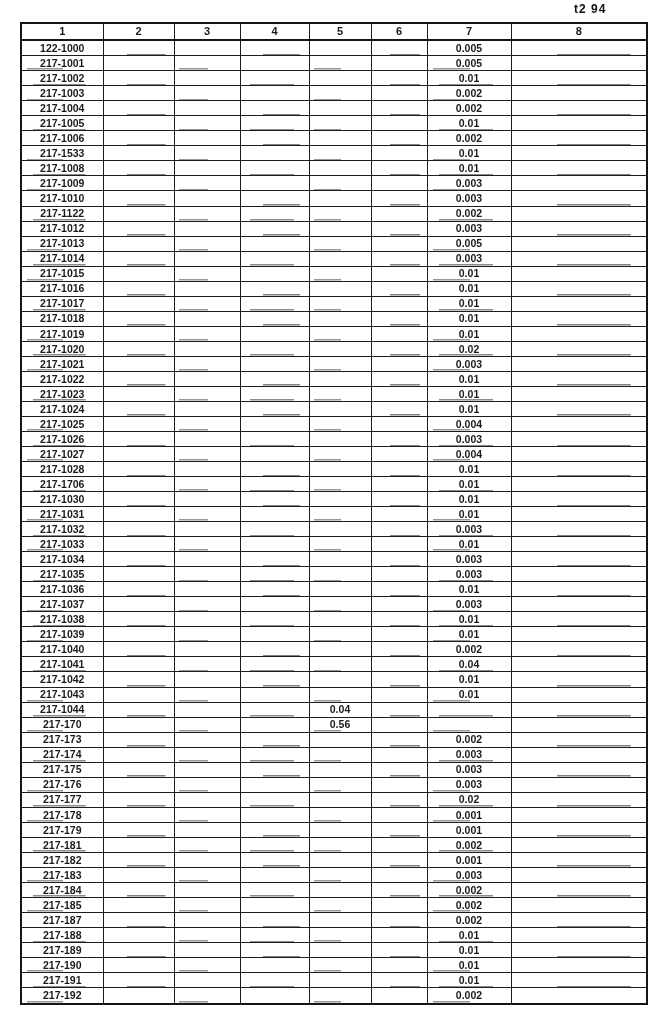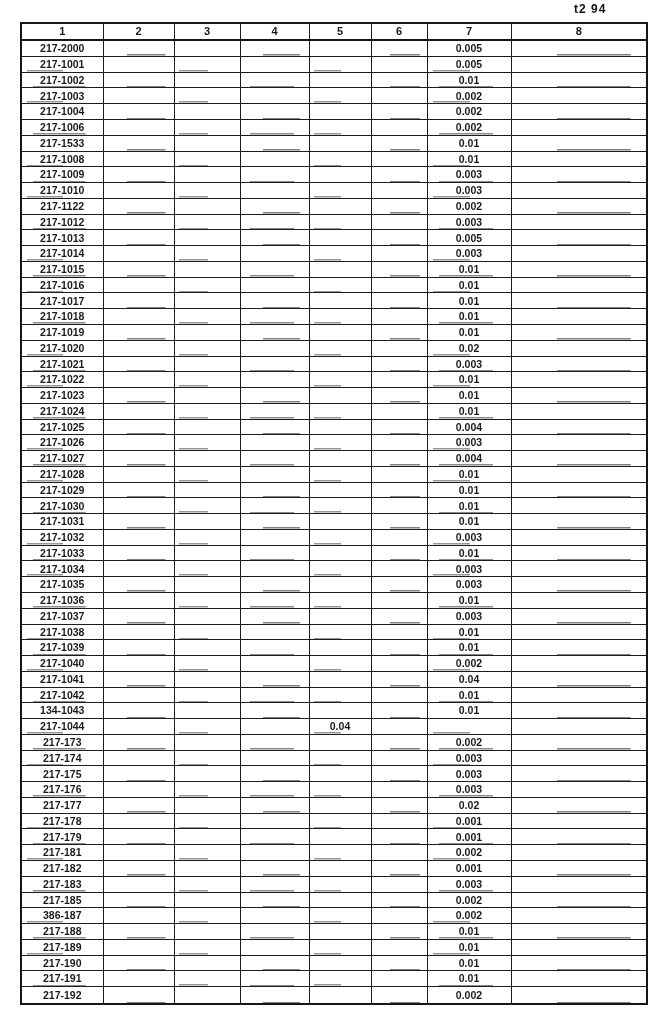--- a/index.html
+++ b/index.html
@@ -96,21 +96,21 @@
         <th>3</th>
         <th>4</th>
         <th>5</th>
         <th>6</th>
         <th>7</th>
         <th>8</th>
       </tr>
     </thead>
     <tbody id="table-body">
         <tr>
-          <td>217-2000</td>
+          <td>122-1000</td>
           <td></td>
           <td></td>
           <td></td>
           <td></td>
           <td></td>
           <td>0.005</td>
           <td></td>
         </tr>
         <tr>
           <td>217-1001</td>
@@ -146,20 +146,30 @@
           <td>217-1004</td>
           <td></td>
           <td></td>
           <td></td>
           <td></td>
           <td></td>
           <td>0.002</td>
           <td></td>
         </tr>
         <tr>
+          <td>217-1005</td>
+          <td></td>
+          <td></td>
+          <td></td>
+          <td></td>
+          <td></td>
+          <td>0.01</td>
+          <td></td>
+        </tr>
+        <tr>
           <td>217-1006</td>
           <td></td>
           <td></td>
           <td></td>
           <td></td>
           <td></td>
           <td>0.002</td>
           <td></td>
         </tr>
         <tr>
@@ -376,21 +386,21 @@
           <td>217-1028</td>
           <td></td>
           <td></td>
           <td></td>
           <td></td>
           <td></td>
           <td>0.01</td>
           <td></td>
         </tr>
         <tr>
-          <td>217-1029</td>
+          <td>217-1706</td>
           <td></td>
           <td></td>
           <td></td>
           <td></td>
           <td></td>
           <td>0.01</td>
           <td></td>
         </tr>
         <tr>
           <td>217-1030</td>
@@ -516,40 +526,50 @@
           <td>217-1042</td>
           <td></td>
           <td></td>
           <td></td>
           <td></td>
           <td></td>
           <td>0.01</td>
           <td></td>
         </tr>
         <tr>
-          <td>134-1043</td>
+          <td>217-1043</td>
           <td></td>
           <td></td>
           <td></td>
           <td></td>
           <td></td>
           <td>0.01</td>
           <td></td>
         </tr>
         <tr>
           <td>217-1044</td>
           <td></td>
           <td></td>
           <td></td>
           <td>0.04</td>
           <td></td>
           <td></td>
           <td></td>
         </tr>
         <tr>
+          <td>217-170</td>
+          <td></td>
+          <td></td>
+          <td></td>
+          <td>0.56</td>
+          <td></td>
+          <td></td>
+          <td></td>
+        </tr>
+        <tr>
           <td>217-173</td>
           <td></td>
           <td></td>
           <td></td>
           <td></td>
           <td></td>
           <td>0.002</td>
           <td></td>
         </tr>
         <tr>
@@ -636,31 +656,41 @@
           <td>217-183</td>
           <td></td>
           <td></td>
           <td></td>
           <td></td>
           <td></td>
           <td>0.003</td>
           <td></td>
         </tr>
         <tr>
+          <td>217-184</td>
+          <td></td>
+          <td></td>
+          <td></td>
+          <td></td>
+          <td></td>
+          <td>0.002</td>
+          <td></td>
+        </tr>
+        <tr>
           <td>217-185</td>
           <td></td>
           <td></td>
           <td></td>
           <td></td>
           <td></td>
           <td>0.002</td>
           <td></td>
         </tr>
         <tr>
-          <td>386-187</td>
+          <td>217-187</td>
           <td></td>
           <td></td>
           <td></td>
           <td></td>
           <td></td>
           <td>0.002</td>
           <td></td>
         </tr>
         <tr>
           <td>217-188</td>

